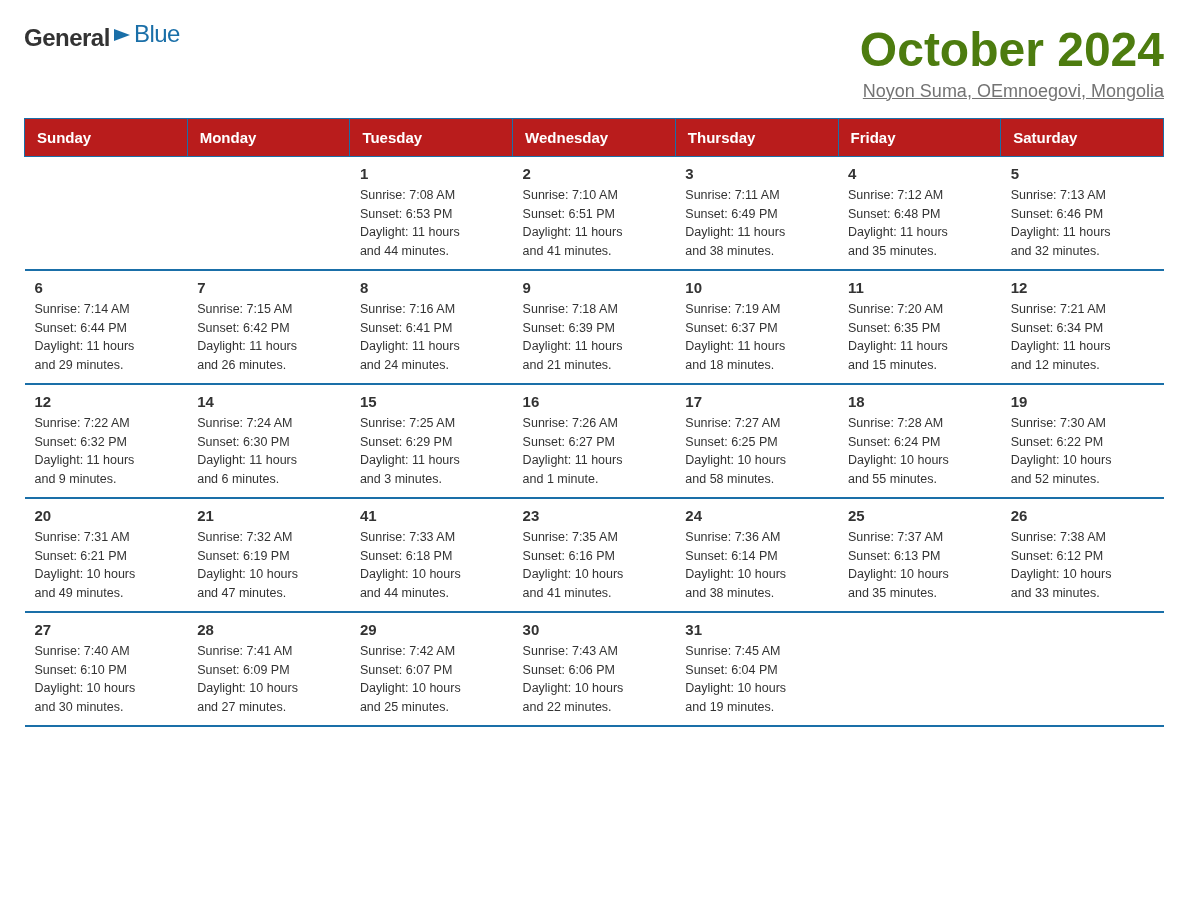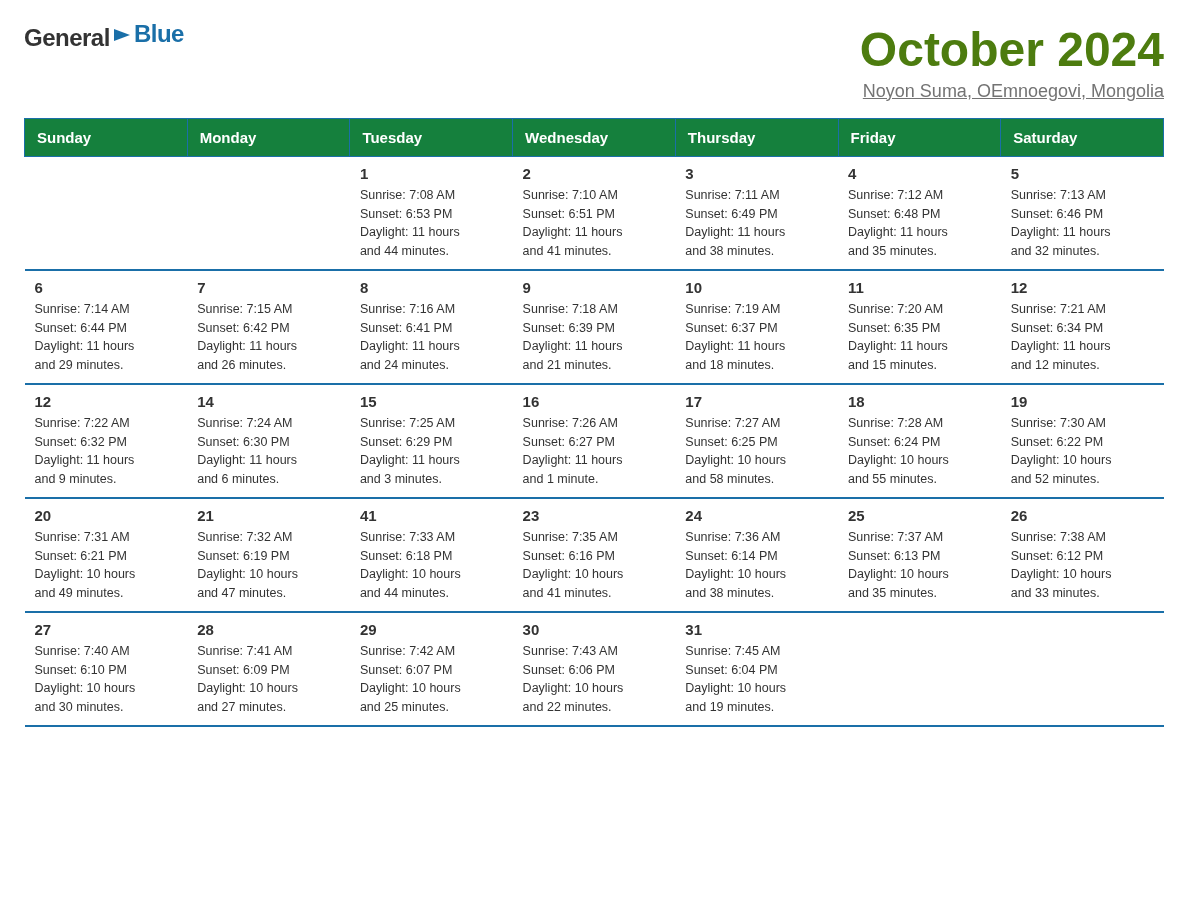--- a/index.html
+++ b/index.html
@@ -30,21 +30,21 @@
       color: #737373;
       margin-top: 4px;
       text-decoration: underline;
     }
     .calendar {
       width: 100%;
       border-collapse: collapse;
       margin-top: 16px;
     }
     .calendar thead tr {
-      background-color: #15803d;
+      background-color: #b91c1c;
     }
     .calendar thead th {
       color: #fff;
       font-size: 15px;
       font-weight: bold;
       padding: 10px 12px;
       text-align: left;
       border: 1px solid #1a6fa8;
     }
     .calendar tbody tr {
@@ -88,21 +88,21 @@
     .logo-flag {
       display: inline-block;
       margin-left: 2px;
       margin-top: 0;
     }
     .logo-flag svg {
       display: block;
     }
     .logo-text-blue {
       font-size: 24px;
-      font-weight: bold;
+      font-weight: normal;
       color: #1a6fa8;
       letter-spacing: -0.5px;
       margin-top: -4px;
     }
   </style>
 </head>
 <body>
 
 <div class="header">
   <div class="logo-wrapper">

